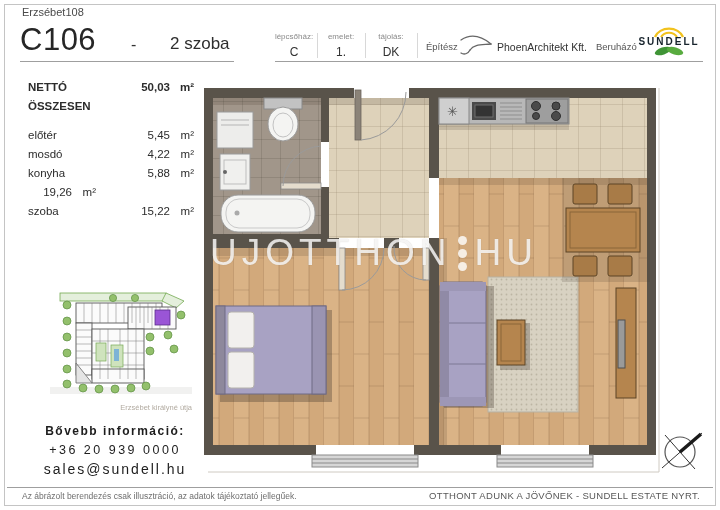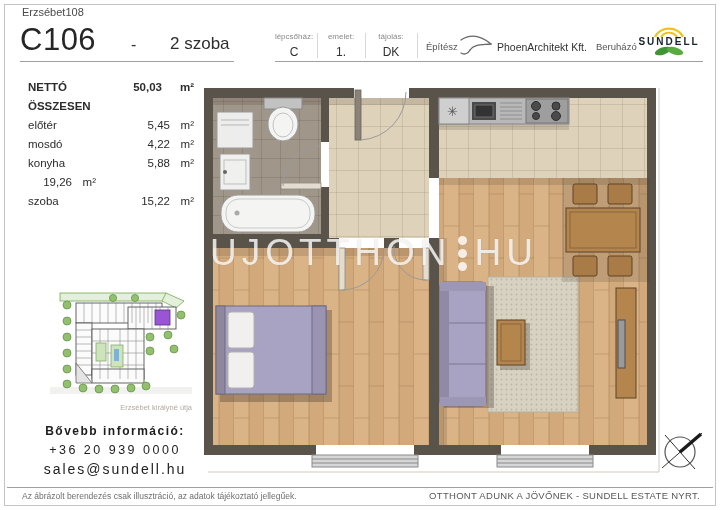--- a/index.html
+++ b/index.html
@@ -18,21 +18,21 @@
   .meta-label{font-size:8px;color:#8a8a8a;display:block;}
   .meta-value{font-size:12px;color:#333;display:block;margin-top:4px;}
   .meta-sep{top:33px;width:1px;height:25px;background:#d8d8d8;}
   .small-role{font-size:9.5px;color:#555;}
   .arch-name{font-size:10.5px;color:#333;}
   .sundell{left:636px;top:26px;width:66px;display:flex;flex-direction:column;align-items:center;line-height:1;}
   .sundell-text{font-size:10px;font-weight:bold;letter-spacing:2px;color:#17232c;margin:-1px 4px;}
   
   .areas{left:28px;top:78px;width:166px;font-size:11.5px;color:#2c2c2c;}
   .arearow{display:flex;line-height:19px;}
-  .arearow.total{font-weight:bold;gap:8px;}
+  .arearow.total{font-weight:bold;margin-bottom:10px;}
   .aname{flex:1;text-align:left;}
   .aval{width:44px;text-align:right;}
   .aunit{width:24px;text-align:right;}
   
   .siteplan{left:50px;top:291px;}
   .site-caption{left:50px;top:403px;width:142px;text-align:right;font-size:7.5px;color:#b2aba1;}
   
   .contact{left:24px;top:424px;width:182px;text-align:center;color:#1d1d1d;}
   .contact-title{font-size:12px;font-weight:bold;letter-spacing:1.5px;}
   .contact-phone{font-size:12.5px;letter-spacing:2.5px;margin-top:5px;}

